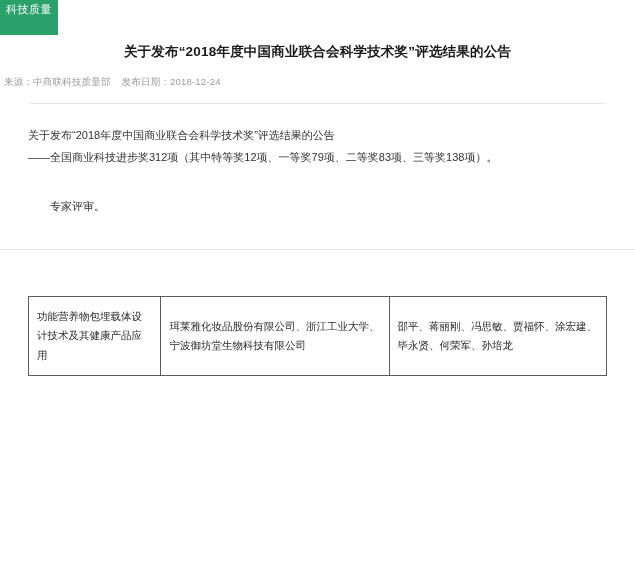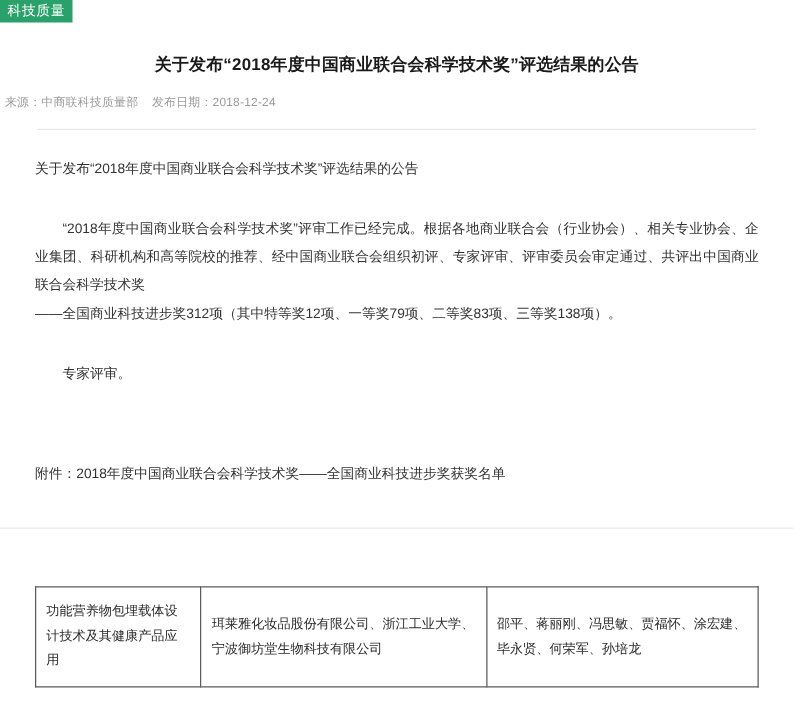--- a/index.html
+++ b/index.html
@@ -14,23 +14,22 @@
     color: #2b2b2b;
     position: relative;
     overflow: hidden;
   }
 
   
   .tag-bar {
     position: absolute;
     top: 0;
     left: 0;
-    height: 17px;
+    height: 35px;
     display: flex;
-    align-items: center;
   }
   .tag {
     background: #2aa06a;
     color: #ffffff;
     font-size: 11px;
     line-height: 18px;
     padding: 0 6px;
     letter-spacing: 0.5px;
     white-space: nowrap;
   }
@@ -131,24 +130,22 @@
 
   <div class="meta">
     <span>来源：中商联科技质量部</span>
     <span>发布日期：2018-12-24</span>
   </div>
 
   <hr class="divider">
 
   <div class="body">
     <p class="p-gap-sm">关于发布“2018年度中国商业联合会科学技术奖”评选结果的公告</p>
-    <p class="p-gap-md indent para-block">“2018年度中国商业联合会科学技术奖”评审工作已经完成。根据各地商业联合会（行业协会）、相关专业协会、企业集团、科研机构和高等院校的推荐、经中国商业联合会组织初评、专家评审、评审委员会审定通过、共评出中国商业联合会科学技术奖</p>
     <p class="para-block">——全国商业科技进步奖312项（其中特等奖12项、一等奖79项、二等奖83项、三等奖138项）。</p>
     <p class="p-gap-md indent">专家评审。</p>
-    <p class="attachment">附件：2018年度中国商业联合会科学技术奖——全国商业科技进步奖获奖名单</p>
   </div>
 
   <hr class="hr-wide">
 
   <div class="tbl-wrap">
     <table class="award">
       <tbody>
         <tr>
           <td class="c1">功能营养物包埋载体设计技术及其健康产品应用</td>
           <td class="c2">珥莱雅化妆品股份有限公司、浙江工业大学、宁波御坊堂生物科技有限公司</td>

